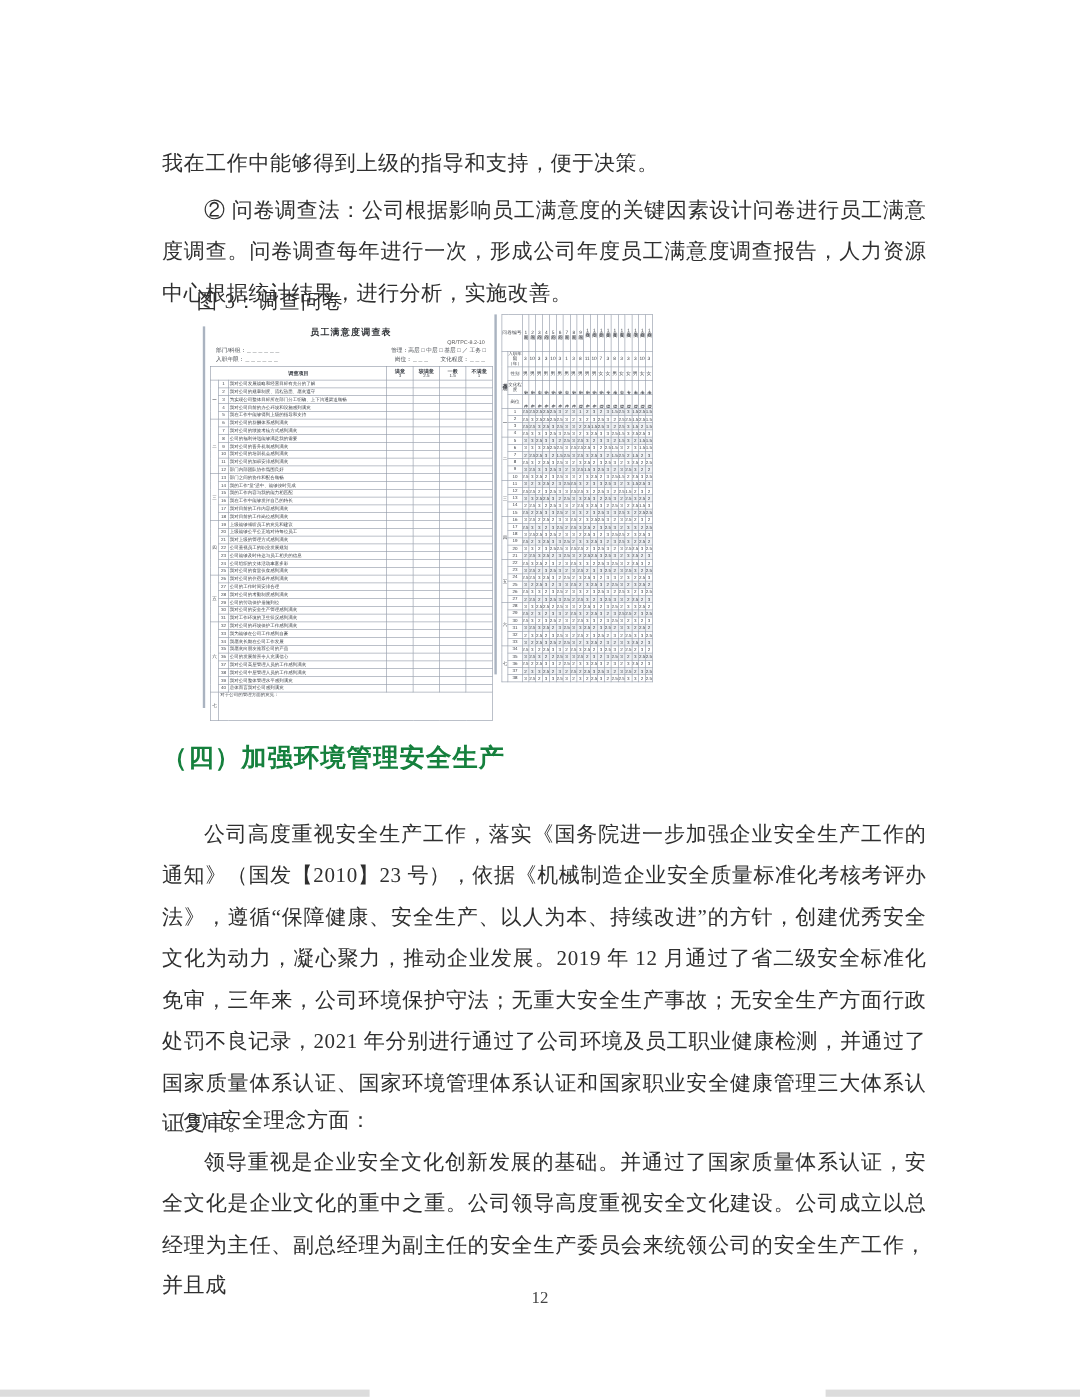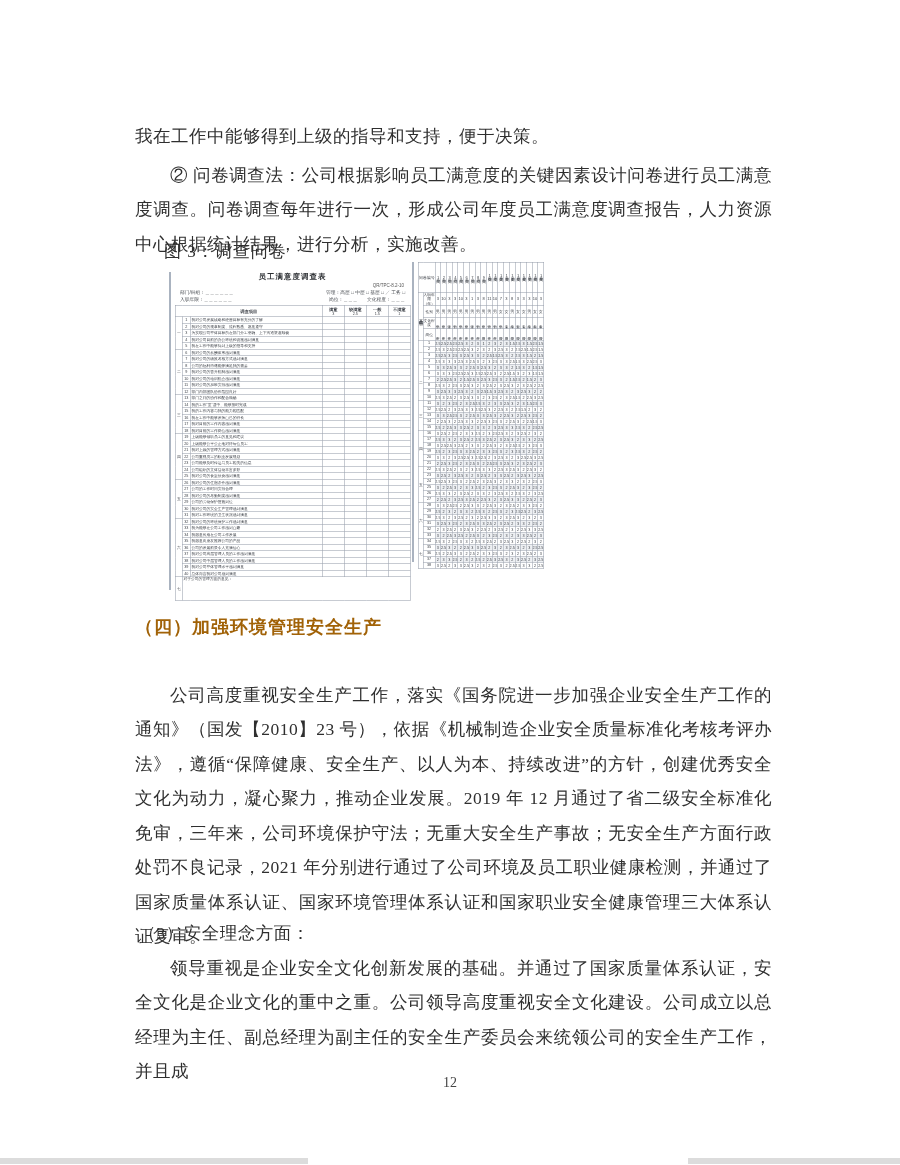--- a/index.html
+++ b/index.html
@@ -3,21 +3,21 @@
 <meta charset="utf-8">
 <style>
   html,body{margin:0;padding:0;background:#fff;}
   #page{position:relative;width:900px;height:1165px;background:#ffffff;overflow:hidden;
         font-family:"Liberation Serif","DejaVu Serif",serif;color:#2f2f2f;}
   .para{position:absolute;left:135px;width:637px;font-size:17.5px;line-height:34.5px;
         text-align:justify;letter-spacing:0.5px;}
   .indent{text-indent:2em;}
   #fig-caption{position:absolute;left:164px;top:240px;font-size:17px;letter-spacing:1px;}
   #section-heading{position:absolute;left:135px;top:600px;font-family:"Liberation Sans","DejaVu Sans",sans-serif;
-        font-weight:bold;font-size:18px;color:#a16207;letter-spacing:1px;}
+        font-weight:bold;font-size:21px;color:#15803d;letter-spacing:1px;}
   #page-number{position:absolute;left:0;top:1075px;width:900px;text-align:center;font-size:14px;color:#444;}
 
   
   .scanwrap{position:absolute;}
   .scaninner{transform:scale(0.5);transform-origin:0 0;filter:blur(0.3px);}
   .scanline{position:absolute;width:2px;background:#aab3c0;}
 
   
   #sform{width:470px;font-family:"Liberation Sans","DejaVu Sans",sans-serif;color:#3c4048;}
   #sform .title{text-align:center;font-weight:bold;font-size:15px;color:#2c2f33;letter-spacing:2px;}

